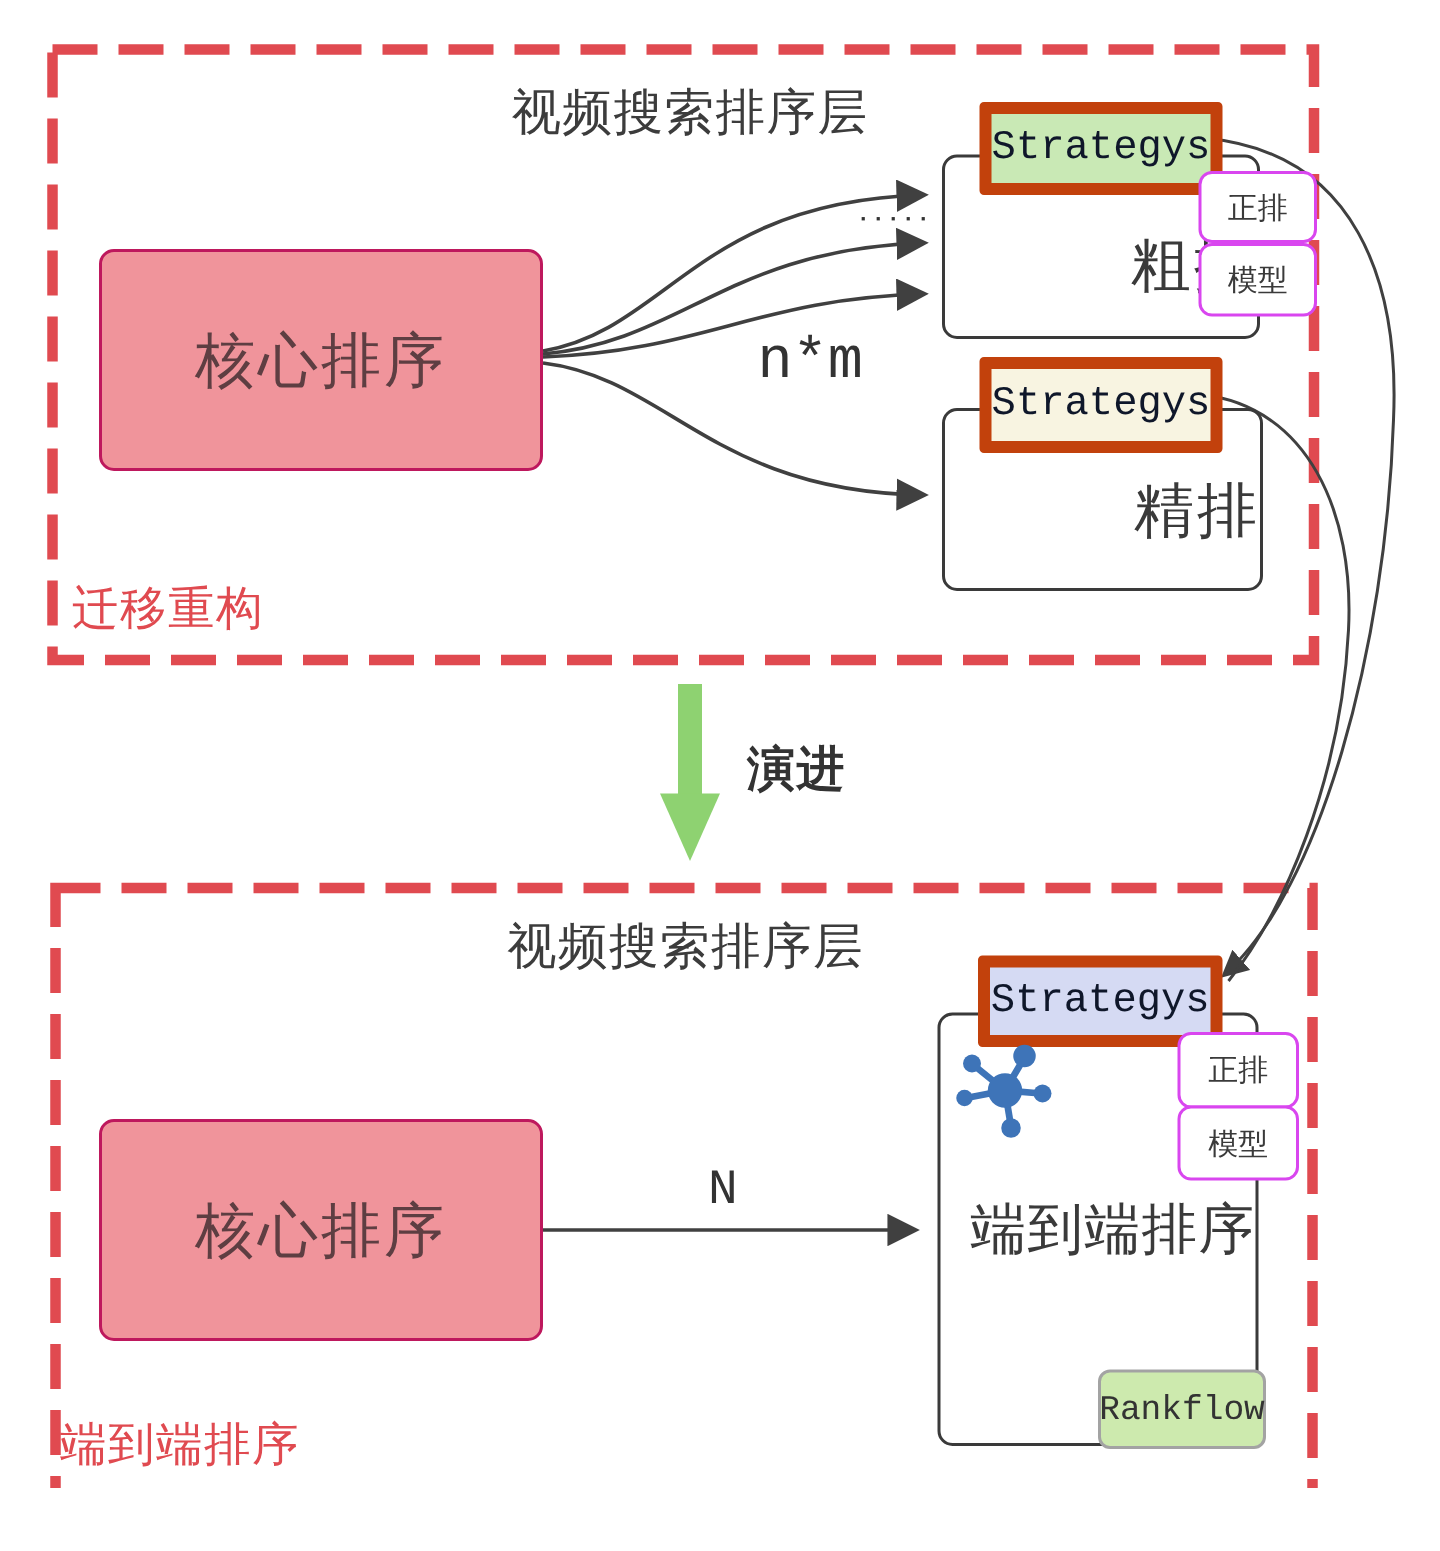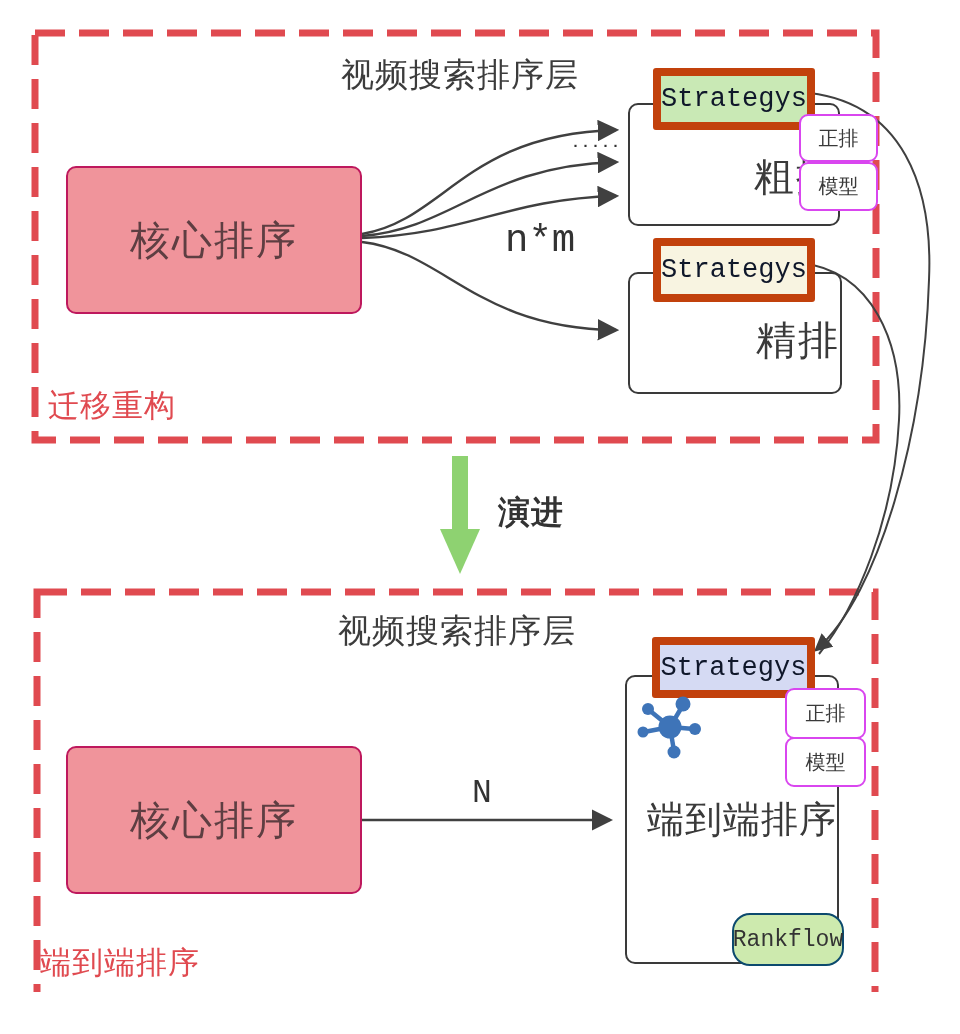--- a/index.html
+++ b/index.html
@@ -11,21 +11,21 @@
   .red-label{font-size:31px;color:#e04a50;letter-spacing:1px;}
   .bold-label{font-weight:700;color:#333;}
   .pink-box{position:absolute;z-index:2;background:#f0949b;border:2px solid #be185d;border-radius:10px;
             display:flex;align-items:center;justify-content:center;font-size:40px;color:#5e3e42;letter-spacing:2px;}
   .white-box{position:absolute;z-index:2;background:#ffffff;border:2.5px solid #3a3a3a;border-radius:10px;
              display:flex;align-items:center;justify-content:flex-end;font-size:40px;color:#3a3a3a;letter-spacing:2px;}
   .tab{position:absolute;z-index:3;border:8px solid #c2410c;border-radius:3px;
        display:flex;align-items:center;justify-content:center;font-size:27px;font-weight:500;color:#0f172a;}
   .side-box{position:absolute;z-index:3;background:#ffffff;border:2px solid #d946ef;border-radius:9px;
             display:flex;align-items:center;justify-content:center;font-size:20px;color:#3a3a3a;}
-  .badge{position:absolute;z-index:3;border:2px solid #0c4a6e;border-radius:18px;
+  .badge{position:absolute;z-index:3;border:2px solid #a3a3a3;border-radius:8px;
          display:flex;align-items:center;justify-content:center;font-size:23px;color:#333;}
   .icon-wrap{position:absolute;z-index:3;}
 </style>
 </head>
 <body>
 
 <div class="canvas">
 
   <svg class="overlay" width="960" height="1034" viewBox="0 0 960 1034">
     <defs>

